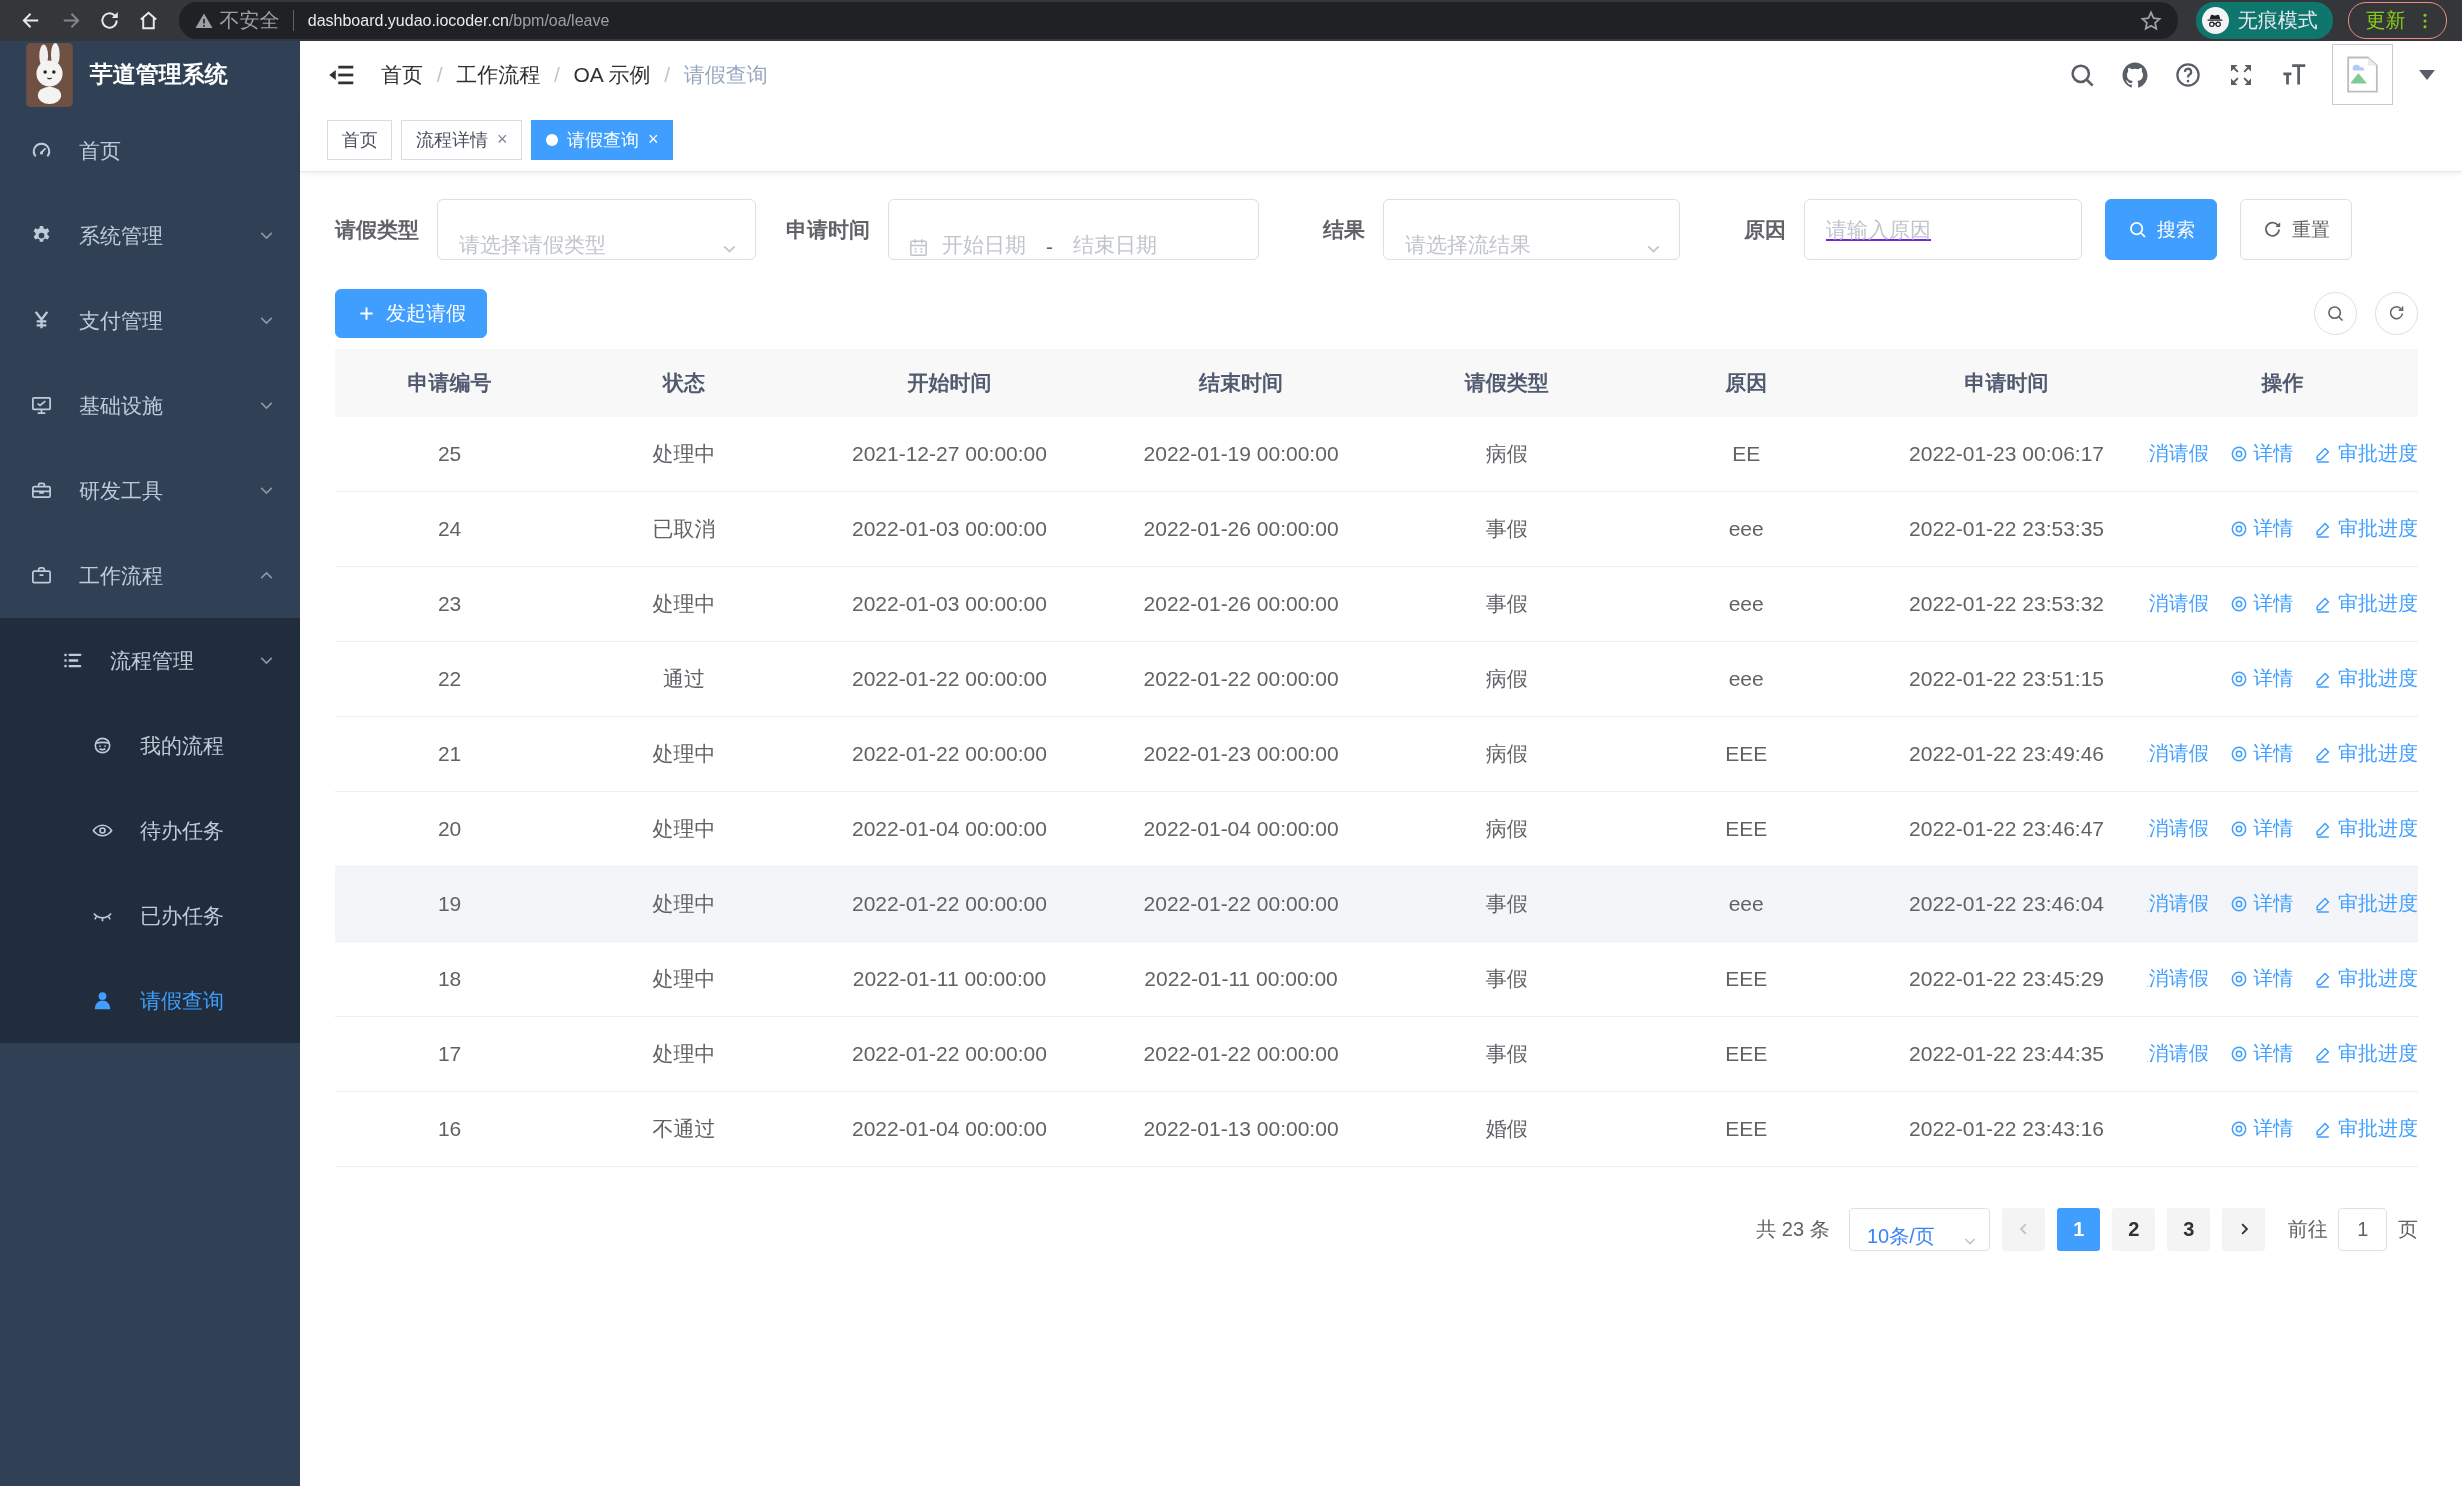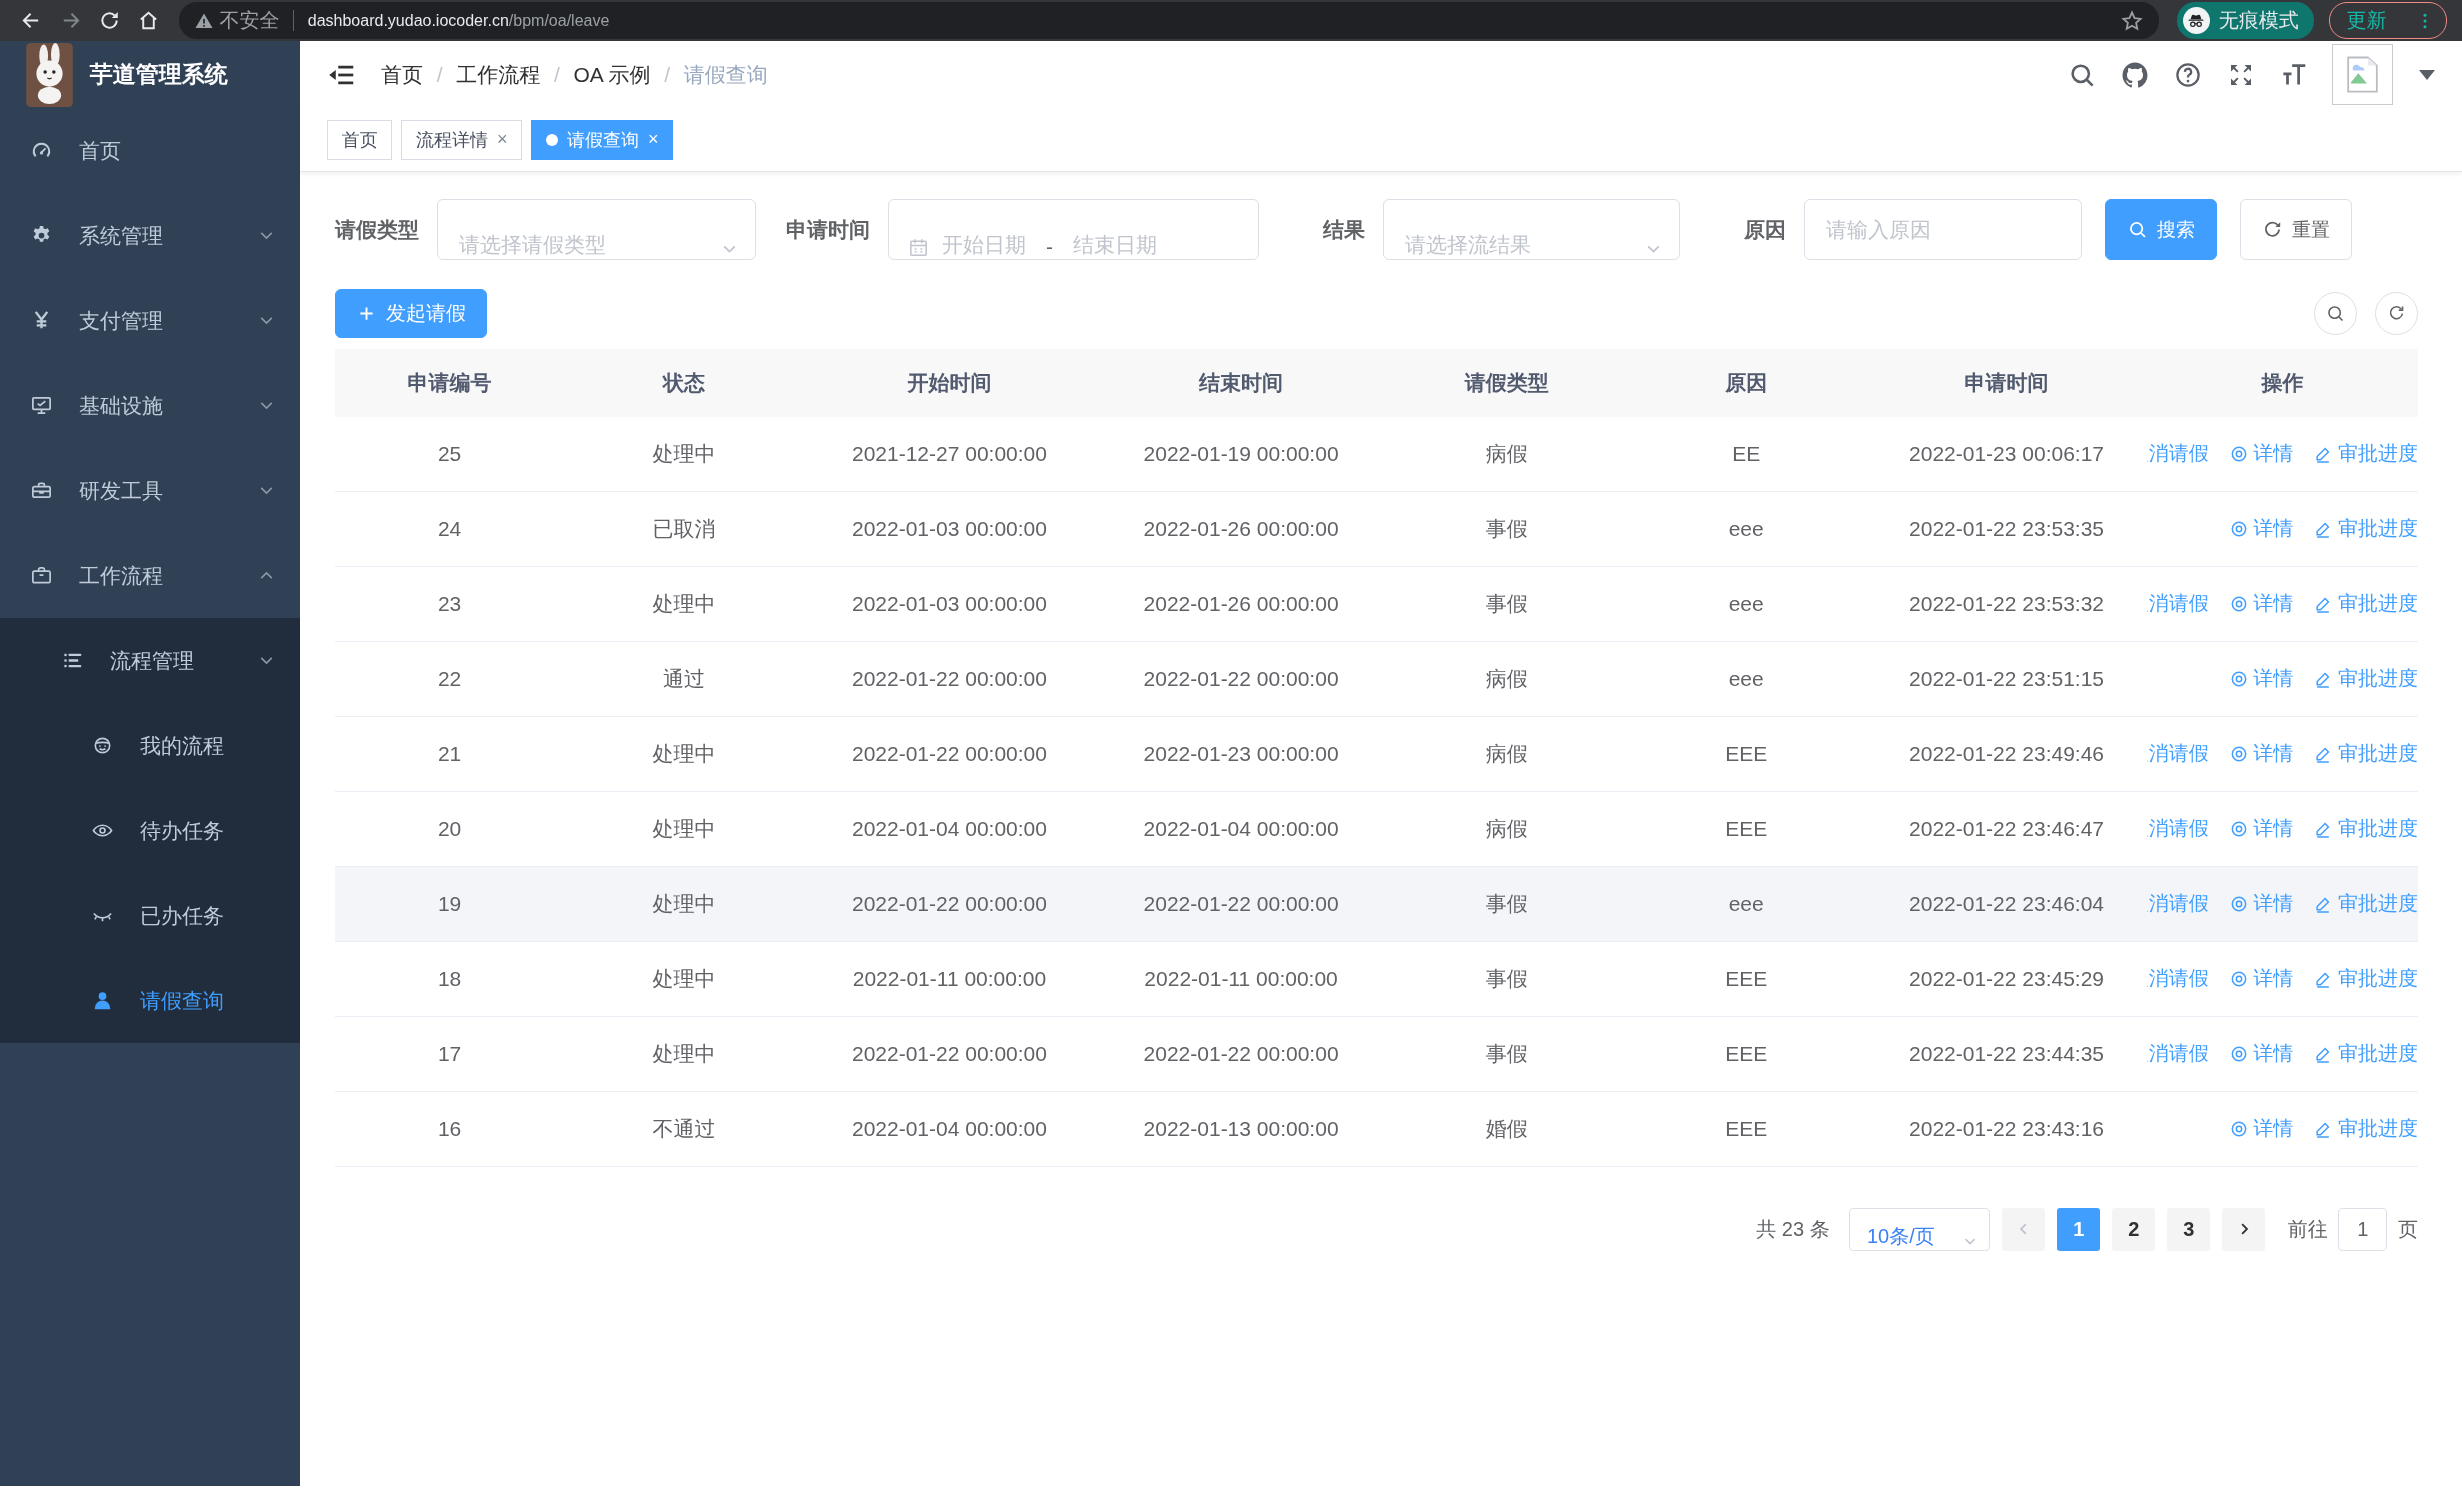--- a/index.html
+++ b/index.html
@@ -18,21 +18,21 @@
   .omnibox .sep { width:0.8px; height:21px; background:#5f6368; margin:0 13.7px; flex:none; }
   .omnibox .url { font-size:16px; white-space:nowrap; overflow:hidden; }
   .omnibox .url .host { color:#e8eaed; }
   .omnibox .url .path { color:#9aa0a6; }
   .omnibox .star { margin-left:auto; color:#9aa0a6; width:24px; height:24px; flex:none; }
   .omnibox .star svg { width:24px; height:24px; }
   .incog { flex:none; height:37px; border-radius:18px; background:#0f766e; display:flex; align-items:center; gap:9px; padding:0 15px 0 6px; margin-left:4.6px; }
   .incog .badge { width:27px; height:27px; border-radius:50%; background:#f1f3f4; display:flex; align-items:center; justify-content:center; }
   .incog .badge svg { width:20px; height:20px; }
   .incog .txt { color:#e8eaed; font-size:20px; }
-  .update-pill { flex:none; height:37px; border:1.5px solid #f28b82; border-radius:18px; color:#14b8a6; display:flex; align-items:center; gap:29px; padding:0 10.6px 0 16.7px; margin-left:9px; }
+  .update-pill { flex:none; height:37px; border:1.5px solid #f28b82; border-radius:18px; color:#84cc16; display:flex; align-items:center; gap:10px; padding:0 10.6px 0 16.7px; margin-left:9px; }
   .update-pill .txt { font-size:20px; }
   .update-pill svg { width:20px; height:20px; }
 
   
   .app { display:flex; height:1445px; }
   .sidebar { width:300px; background:#304156; flex:none; display:flex; flex-direction:column; }
   .logo { height:67px; display:flex; align-items:center; padding-left:26px; gap:16.7px; flex:none; }
   .logo .logo-img { width:47px; height:64px; border-radius:3px; overflow:hidden; flex:none; }
   .logo .logo-img svg { width:100%; height:100%; display:block; }
   .logo .logo-title { color:#fff; font-size:23px; font-weight:bold; white-space:nowrap; }
@@ -85,21 +85,21 @@
   .box .ph { color:#c0c4cc; }
   .box .bcaret { margin-left:auto; width:21px; height:21px; color:#c0c4cc; flex:none; }
   .box .bcaret svg { width:100%; height:100%; }
   .box .cal { width:23px; height:23px; color:#c0c4cc; flex:none; margin-right:12px; }
   .box .cal svg { width:100%; height:100%; }
   .sel1 { width:319px; padding:0 15px 0 21px; margin:0 30px 0 18px; }
   .daterange { width:371px; padding:0 18px; margin-left:18px; }
   .daterange .dash { margin:0 20px; color:#606266; }
   .sel2 { width:297px; padding:0 15px 0 21px; margin:0 64px 0 18px; }
   .inp { width:278px; padding:0 3px; margin:0 23px 0 18px; }
-  .inp input { border:none; outline:none; width:100%; height:100%; font-size:21px; color:#b91c1c; padding:0 18px; background:transparent; font-family:inherit; }
+  .inp input { border:none; outline:none; width:100%; height:100%; font-size:21px; color:#6d28d9; padding:0 18px; background:transparent; font-family:inherit;text-decoration:underline; }
   .inp input::placeholder { color:#c0c4cc; }
   .sp2 { margin-left:64px; }
   .btn { height:61px; border-radius:6px; font-size:19px; display:inline-flex; align-items:center; justify-content:center; gap:9px; cursor:pointer; flex:none; }
   .btn svg { width:21px; height:21px; }
   .btn-primary { background:#409EFF; border:1.5px solid #409EFF; color:#fff; padding:0 21px; }
   .btn-plain { background:#fff; border:1.5px solid #dcdfe6; color:#606266; padding:0 21px; }
   .btn-reset { margin-left:23px; }
 
   .toolbar { margin-top:29px; display:flex; align-items:center; }
   .btn-create { height:49px; font-size:20px; padding:0 20px; }

